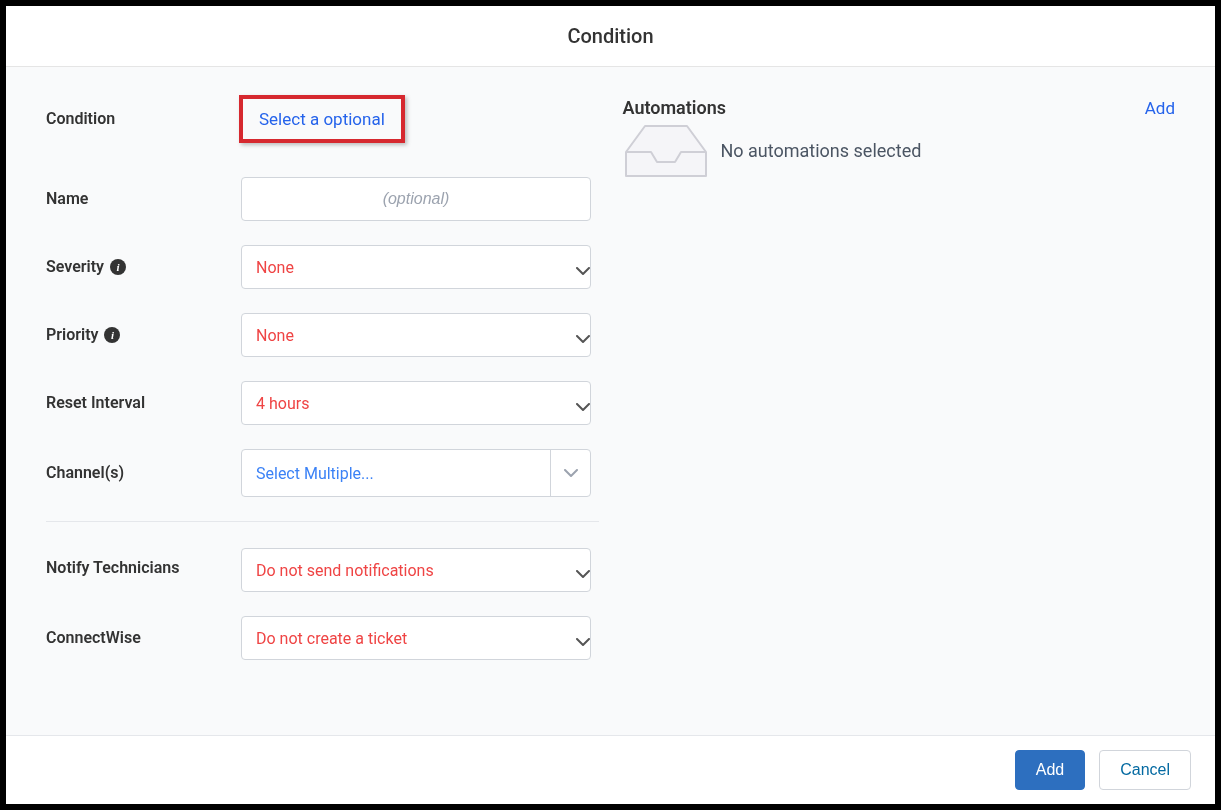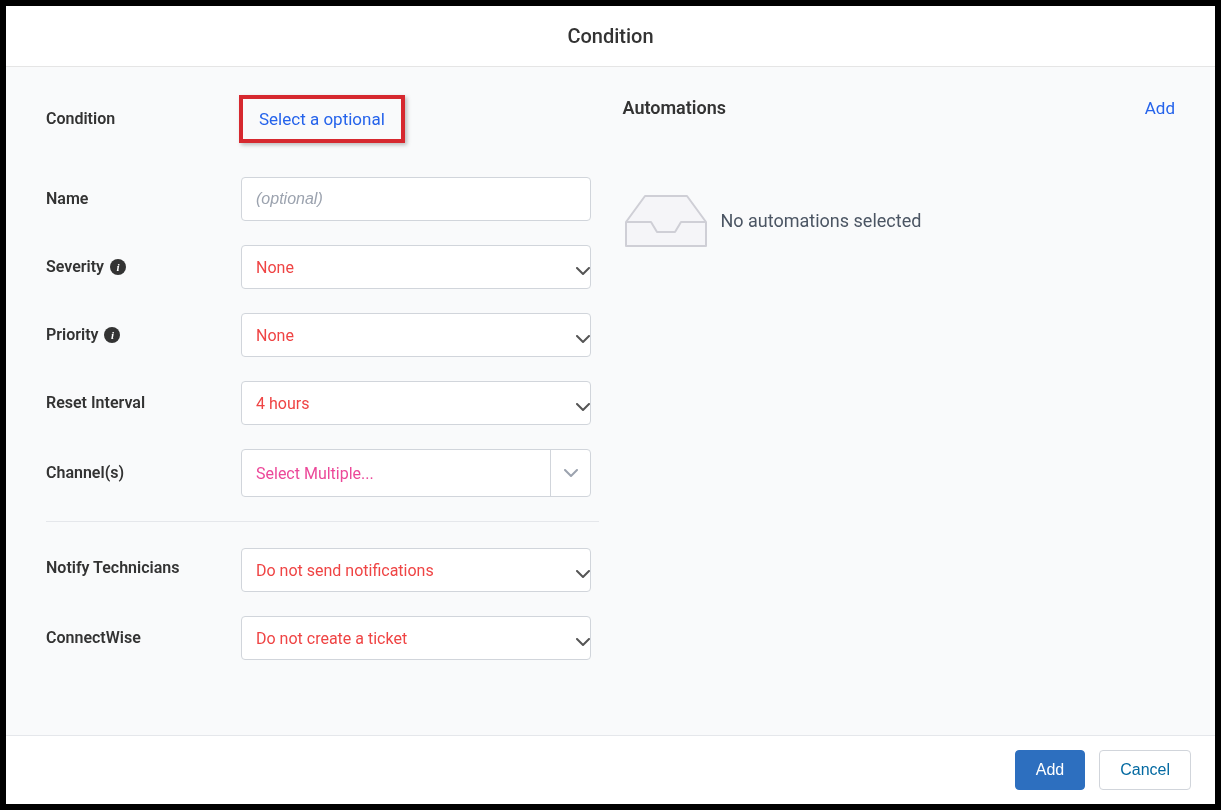--- a/index.html
+++ b/index.html
@@ -84,20 +84,21 @@
       background: #fff;
       border: 1px solid #d1d5db;
       border-radius: 4px;
       padding: 0 14px;
       font-size: 16px;
       color: #333;
       display: flex;
       align-items: center;
       justify-content: space-between;
       cursor: pointer;
+      text-align: center;
     }
     .text-input {
       cursor: text;
     }
     .text-input::placeholder {
       color: #9ca3af;
       font-style: italic;
     }
     .select-control .value { color: #ef4444; }
     .chevron {
@@ -114,21 +115,21 @@
       border-radius: 4px;
       display: flex;
       align-items: stretch;
       cursor: pointer;
     }
     .multi-select .ms-body {
       flex: 1;
       display: flex;
       align-items: center;
       padding: 0 14px;
-      color: #ec4899;
+      color: #3b82f6;
       font-size: 16px;
     }
     .multi-select .ms-caret {
       width: 40px;
       border-left: 1px solid #d1d5db;
       display: flex;
       align-items: center;
       justify-content: center;
     }
     .condition-link {
@@ -155,21 +156,20 @@
     }
     .hr {
       border: none;
       border-top: 1px solid #e5e7eb;
       margin: 10px 0 26px 0;
     }
     .aut-header {
       display: flex;
       align-items: center;
       justify-content: space-between;
-      margin-bottom: 70px;
     }
     .aut-title {
       font-size: 18px;
       font-weight: 600;
       color: #333;
     }
     .aut-add {
       color: #2563eb;
       font-size: 17px;
       cursor: pointer;

